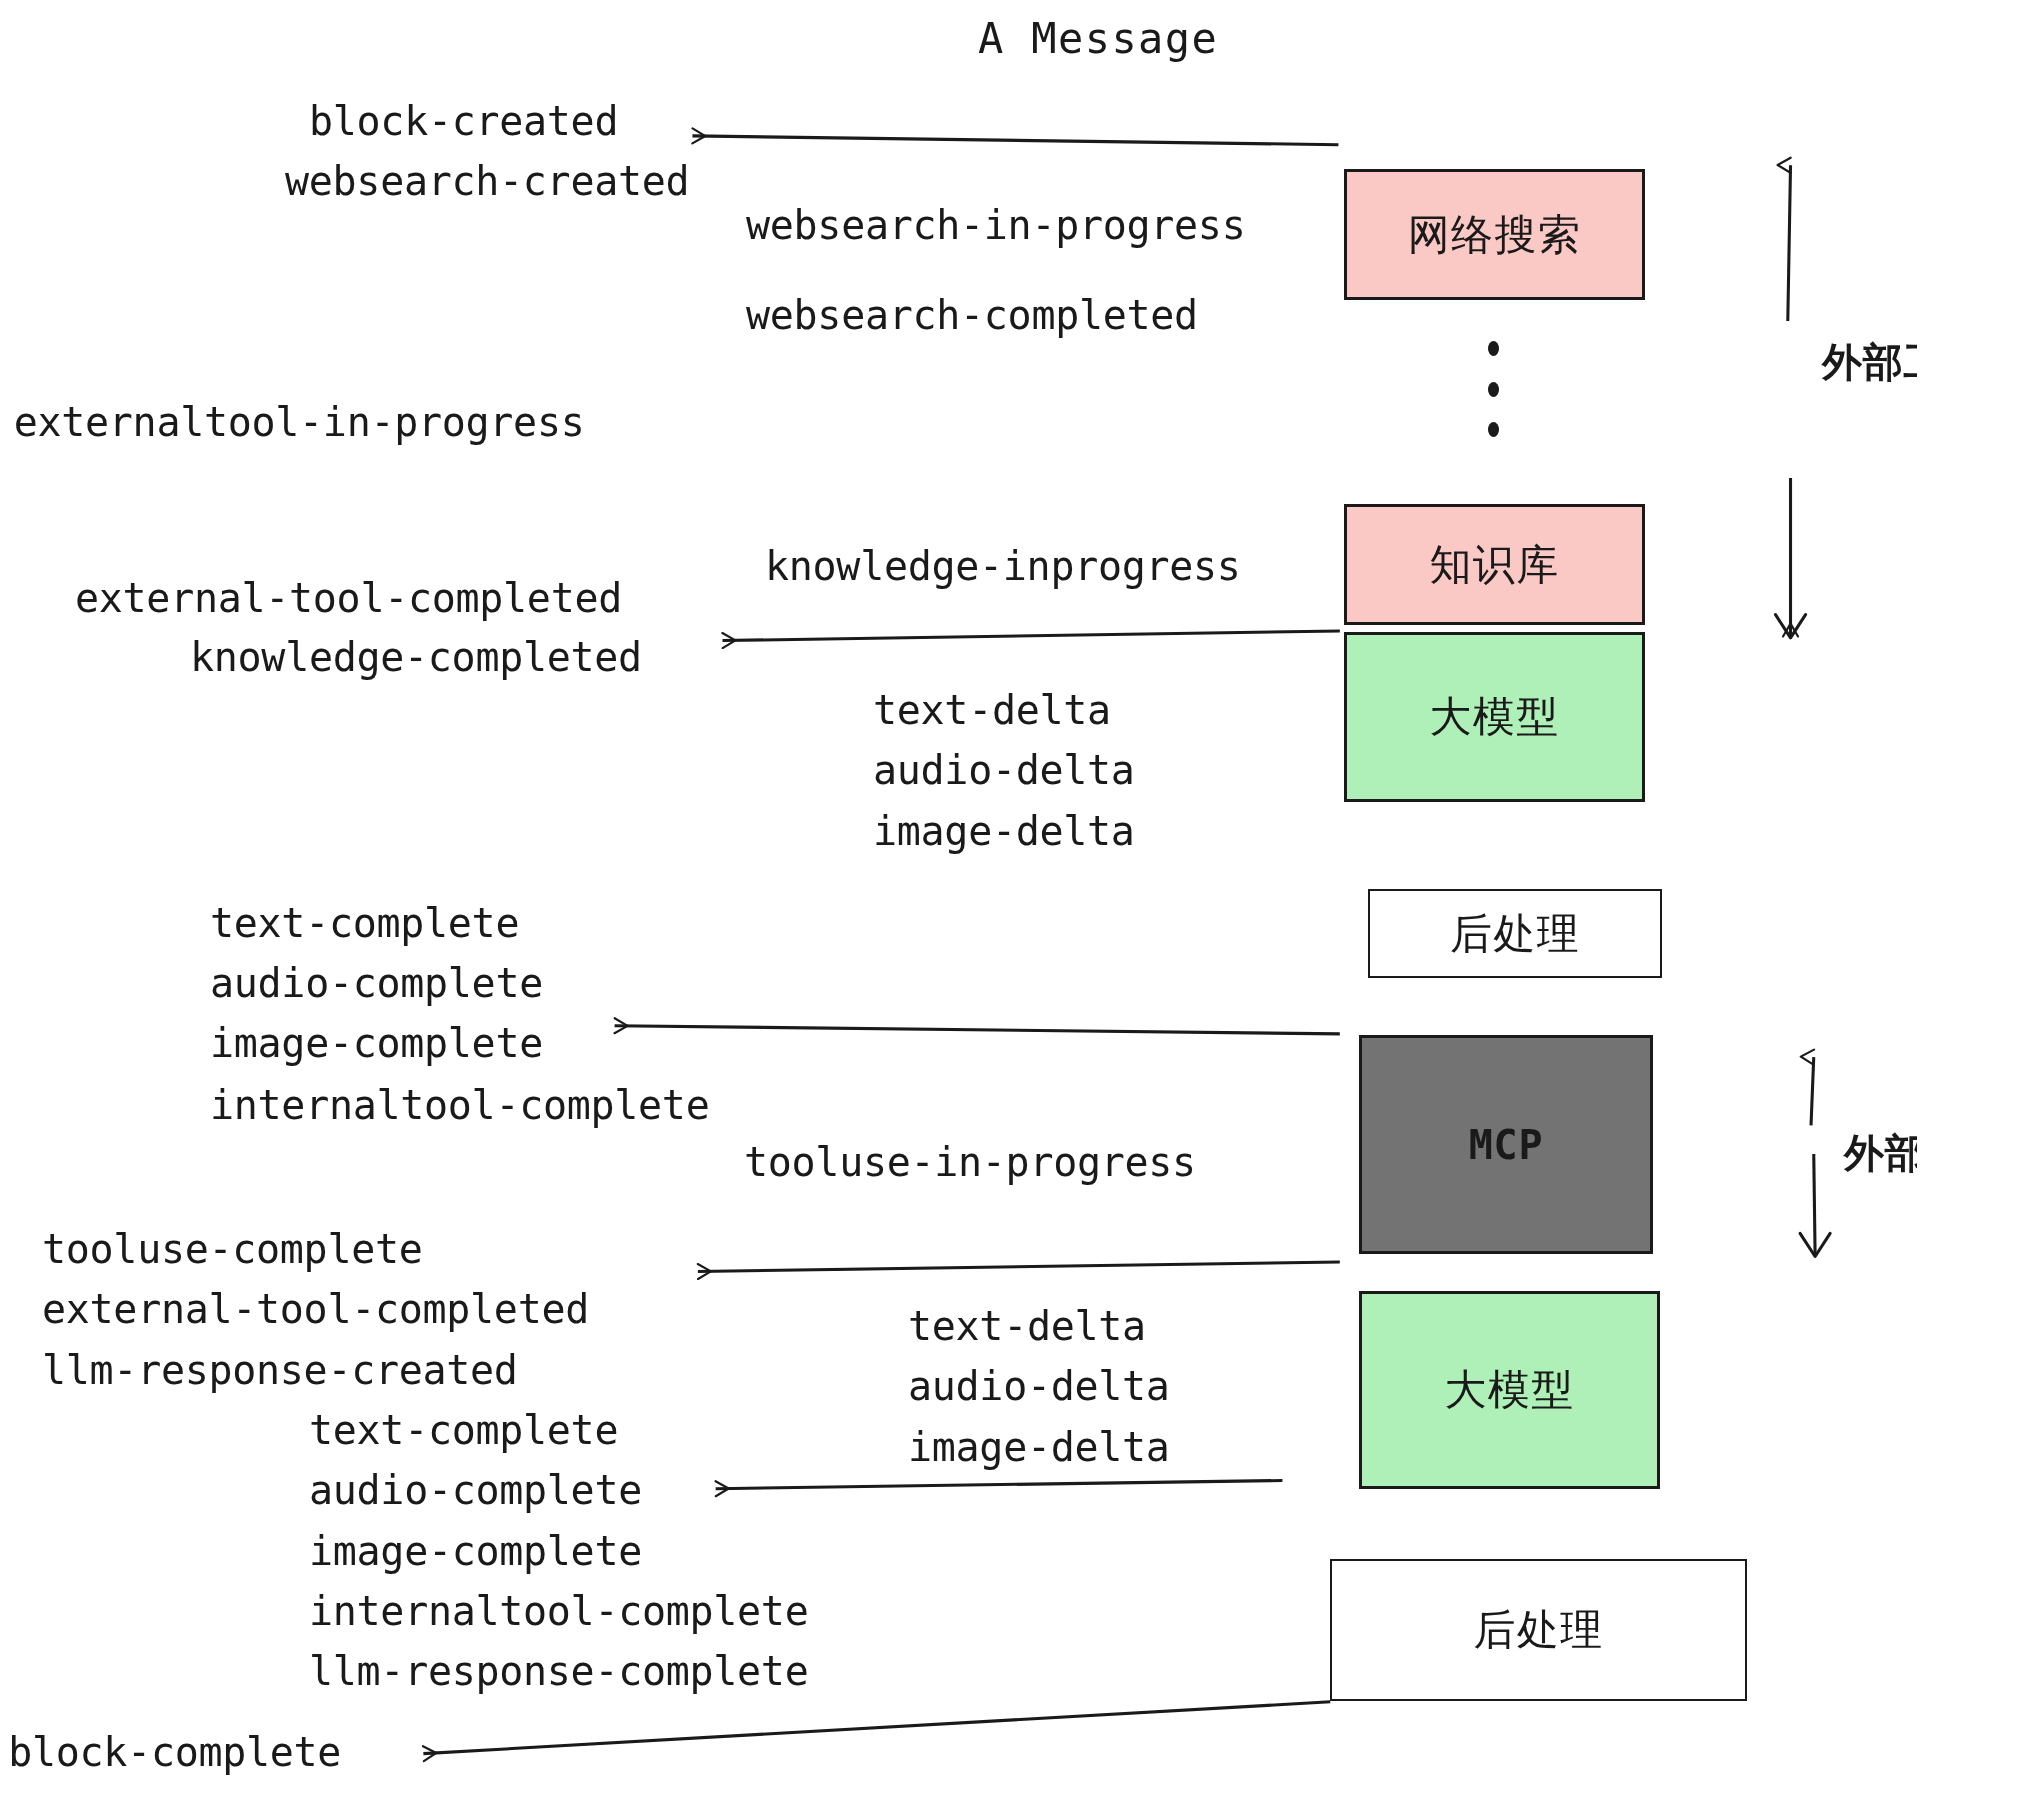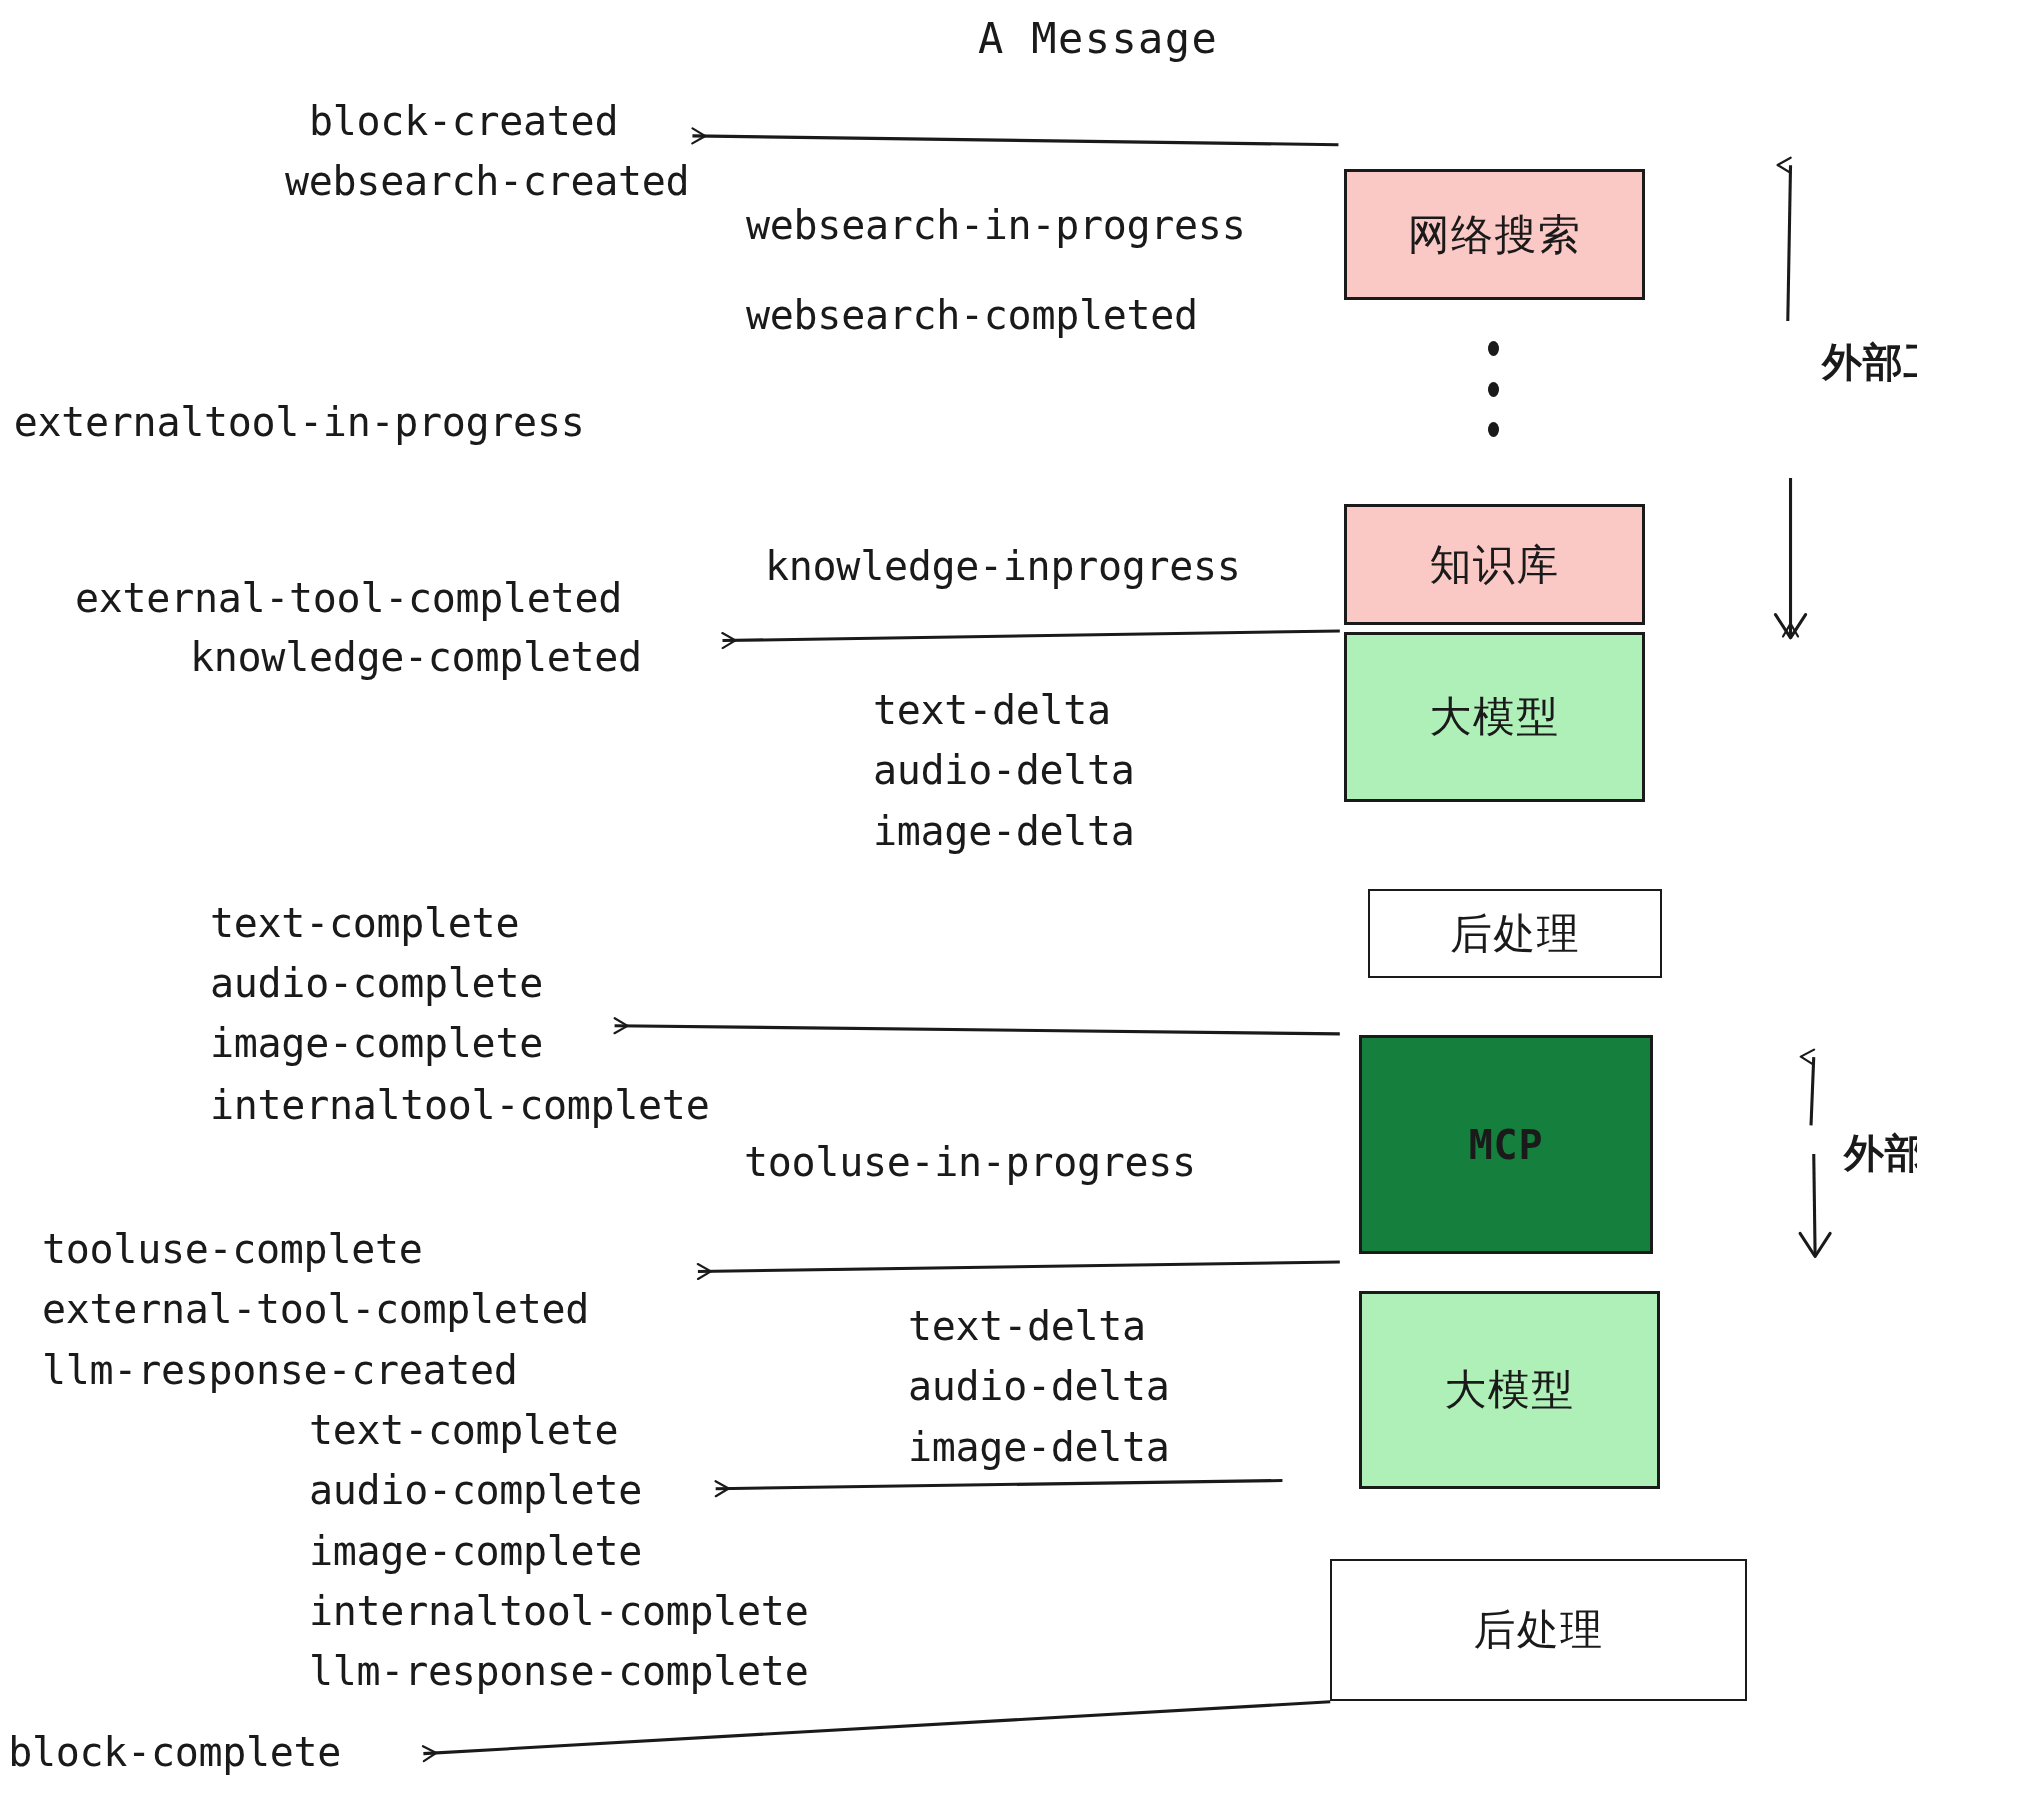--- a/index.html
+++ b/index.html
@@ -144,21 +144,21 @@
   </div>
 
   <div class="node" style="left:1344px; top:632px; width:301px; height:170px; background:#aff0b8;">
     <span class="node-label">大模型</span>
   </div>
 
   <div class="node" style="left:1368px; top:889px; width:294px; height:89px; background:#ffffff; border-width:2.7px;">
     <span class="node-label">后处理</span>
   </div>
 
-  <div class="node mcp" style="left:1359px; top:1035px; width:294px; height:219px; background:#15803d;">
+  <div class="node mcp" style="left:1359px; top:1035px; width:294px; height:219px; background:#737373;">
     <span class="node-label">MCP</span>
   </div>
 
   <div class="node" style="left:1359px; top:1291px; width:301px; height:198px; background:#aff0b8;">
     <span class="node-label">大模型</span>
   </div>
 
   <div class="node" style="left:1330px; top:1559px; width:417px; height:142px; background:#ffffff; border-width:2.7px;">
     <span class="node-label">后处理</span>
   </div>

